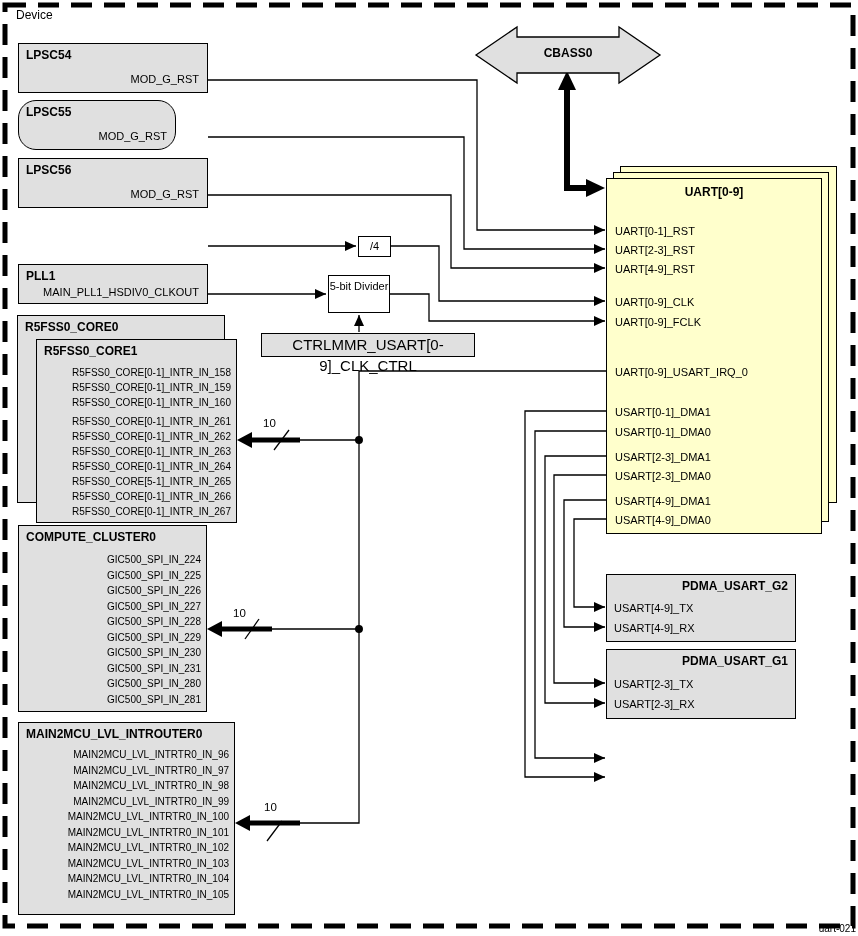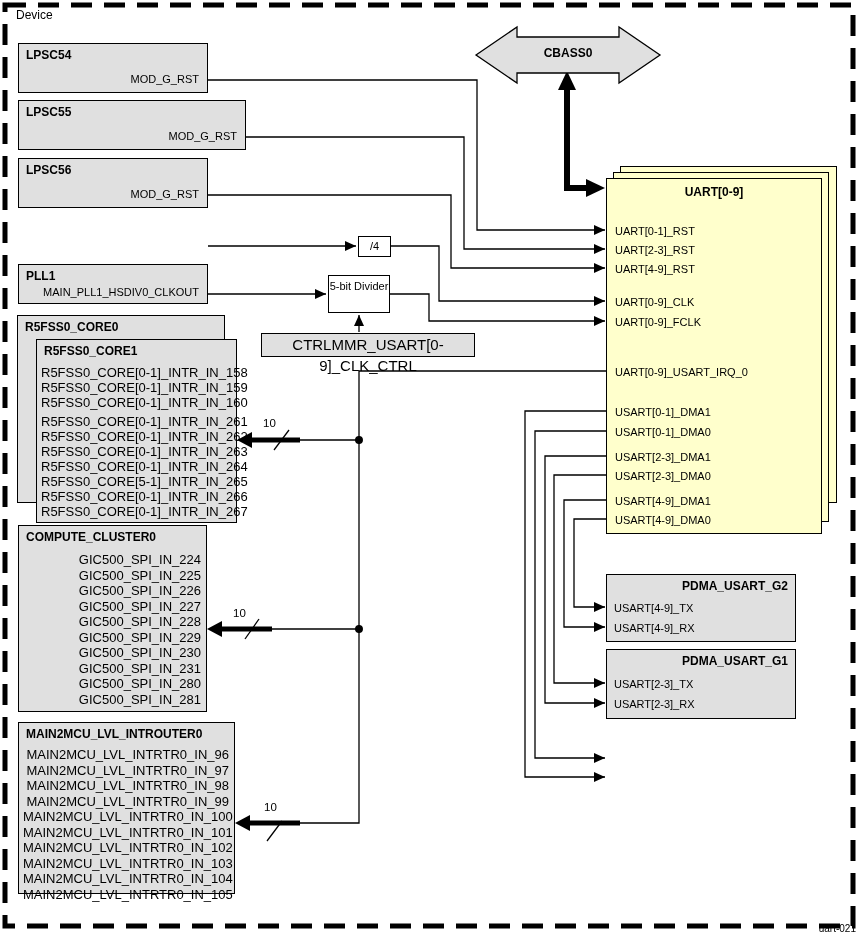--- a/index.html
+++ b/index.html
@@ -19,21 +19,21 @@
     font-size:12px;font-weight:bold;white-space:nowrap;
   }
   .title.ra{text-align:right;}
   .title.ctr{text-align:center;left:0;right:0;}
   .sig{
     position:absolute;font-size:11px;white-space:nowrap;line-height:14px;
   }
   .sig.br{right:8px;bottom:6px;}
   .list{
     position:absolute;left:4px;right:5px;text-align:right;
-    font-size:13px;white-space:nowrap;z-index:2;
+    font-size:10px;white-space:nowrap;z-index:2;
   }
   .list .li{line-height:15px;}
   .list.lh155 .li{line-height:15.5px;}
   .li.g4{margin-top:4px;}
   .small-box{
     position:absolute;box-sizing:border-box;background:#fff;
     border:1.3px solid #000;z-index:2;text-align:center;font-size:11px;
   }
   .buslabel{
     position:absolute;font-size:11.5px;z-index:3;white-space:nowrap;
@@ -120,21 +120,21 @@
   <div class="figlabel">uart-021</div>
 
   <div class="buslabel" style="left:263px;top:417px;">10</div>
   <div class="buslabel" style="left:233px;top:607px;">10</div>
   <div class="buslabel" style="left:264px;top:801px;">10</div>
 
   <div class="blk" style="left:18px;top:43px;width:190px;height:50px;">
     <div class="title">LPSC54</div>
     <div class="sig br">MOD_G_RST</div>
   </div>
-  <div class="blk" style="left:18px;top:100px;width:228px;height:50px;">
+  <div class="blk" style="left:18px;top:100px;width:158px;height:50px;border-radius:18px;">
     <div class="title">LPSC55</div>
     <div class="sig br">MOD_G_RST</div>
   </div>
   <div class="blk" style="left:18px;top:158px;width:190px;height:50px;">
     <div class="title">LPSC56</div>
     <div class="sig br">MOD_G_RST</div>
   </div>
 
   <div class="blk" style="left:18px;top:264px;width:190px;height:40px;">
     <div class="title">PLL1</div>
@@ -179,21 +179,21 @@
       <div class="li">GIC500_SPI_IN_227</div>
       <div class="li">GIC500_SPI_IN_228</div>
       <div class="li">GIC500_SPI_IN_229</div>
       <div class="li">GIC500_SPI_IN_230</div>
       <div class="li">GIC500_SPI_IN_231</div>
       <div class="li">GIC500_SPI_IN_280</div>
       <div class="li">GIC500_SPI_IN_281</div>
     </div>
   </div>
 
-  <div class="blk" style="left:18px;top:722px;width:217px;height:172px;">
+  <div class="blk" style="left:18px;top:722px;width:217px;height:193px;">
     <div class="title">MAIN2MCU_LVL_INTROUTER0</div>
     <div class="list lh155" style="top:24px;">
       <div class="li">MAIN2MCU_LVL_INTRTR0_IN_96</div>
       <div class="li">MAIN2MCU_LVL_INTRTR0_IN_97</div>
       <div class="li">MAIN2MCU_LVL_INTRTR0_IN_98</div>
       <div class="li">MAIN2MCU_LVL_INTRTR0_IN_99</div>
       <div class="li">MAIN2MCU_LVL_INTRTR0_IN_100</div>
       <div class="li">MAIN2MCU_LVL_INTRTR0_IN_101</div>
       <div class="li">MAIN2MCU_LVL_INTRTR0_IN_102</div>
       <div class="li">MAIN2MCU_LVL_INTRTR0_IN_103</div>

